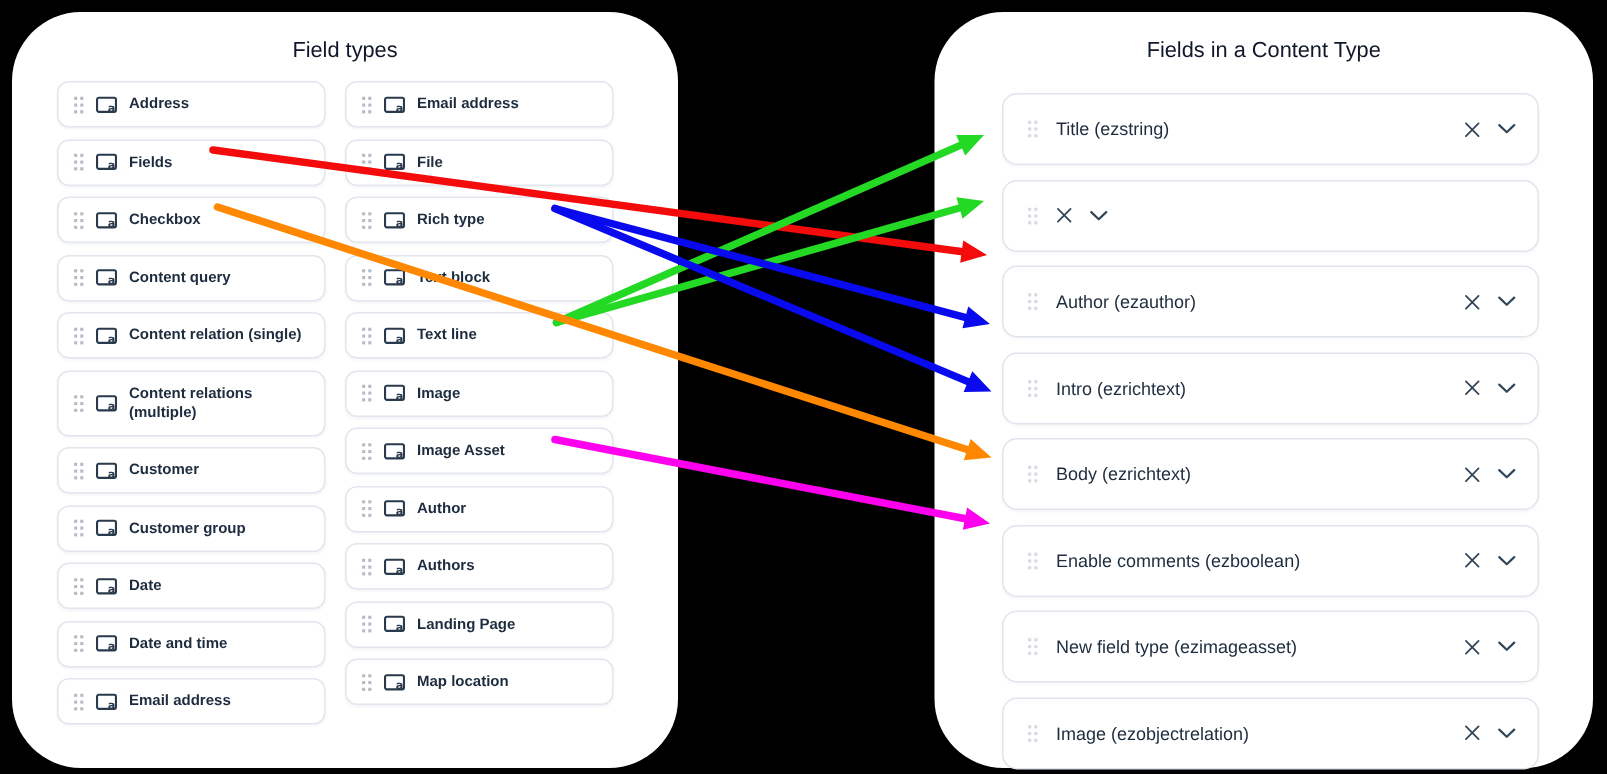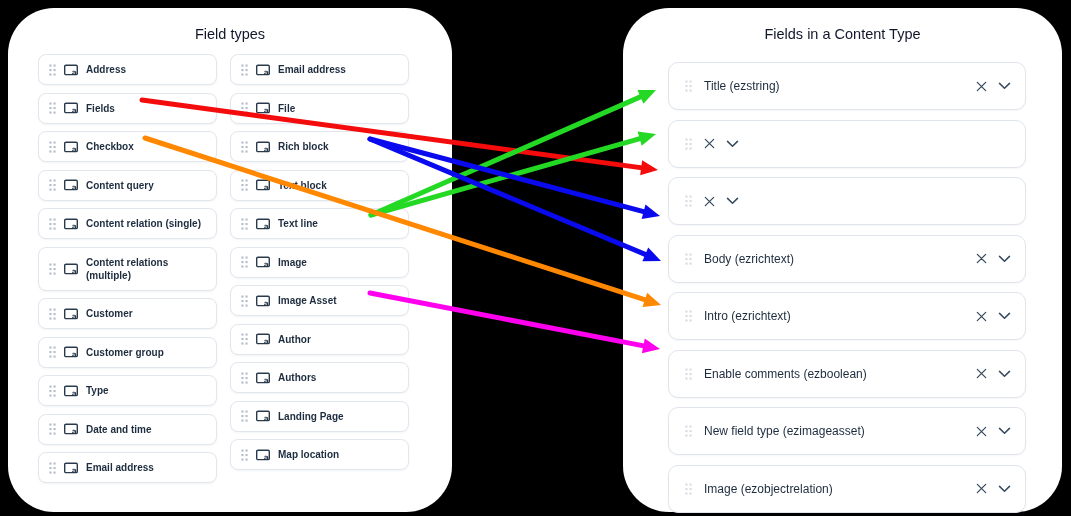--- a/index.html
+++ b/index.html
@@ -223,21 +223,21 @@
                   <rect x="4.5" y="9.5" width="2.1" height="2.1"></rect>
                 </g>
               </svg>
             </span>
             <span class="icn ficon">
               <svg width="14" height="12" viewBox="0 0 14 12" fill="none">
                 <rect x="0.7" y="1.2" width="12.6" height="9.4" rx="1.2" stroke="currentColor" stroke-width="1.4"></rect>
                 <text x="10.3" y="10.6" font-size="7.5" font-weight="bold" fill="currentColor" text-anchor="middle" font-family="DejaVu Sans, sans-serif">a</text>
               </svg>
             </span>
-            <span class="label">Type</span>
+            <span class="label">Date</span>
           </div>
           <div class="tcard">
             <span class="icn handle-l">
               <svg width="7" height="12" viewBox="0 0 7 12">
                 <g fill="currentColor">
                   <rect x="0.4" y="0.5" width="2.1" height="2.1"></rect>
                   <rect x="4.5" y="0.5" width="2.1" height="2.1"></rect>
                   <rect x="0.4" y="5" width="2.1" height="2.1"></rect>
                   <rect x="4.5" y="5" width="2.1" height="2.1"></rect>
                   <rect x="0.4" y="9.5" width="2.1" height="2.1"></rect>
@@ -330,21 +330,21 @@
                   <rect x="4.5" y="9.5" width="2.1" height="2.1"></rect>
                 </g>
               </svg>
             </span>
             <span class="icn ficon">
               <svg width="14" height="12" viewBox="0 0 14 12" fill="none">
                 <rect x="0.7" y="1.2" width="12.6" height="9.4" rx="1.2" stroke="currentColor" stroke-width="1.4"></rect>
                 <text x="10.3" y="10.6" font-size="7.5" font-weight="bold" fill="currentColor" text-anchor="middle" font-family="DejaVu Sans, sans-serif">a</text>
               </svg>
             </span>
-            <span class="label">Rich block</span>
+            <span class="label">Rich type</span>
           </div>
           <div class="tcard">
             <span class="icn handle-l">
               <svg width="7" height="12" viewBox="0 0 7 12">
                 <g fill="currentColor">
                   <rect x="0.4" y="0.5" width="2.1" height="2.1"></rect>
                   <rect x="4.5" y="0.5" width="2.1" height="2.1"></rect>
                   <rect x="0.4" y="5" width="2.1" height="2.1"></rect>
                   <rect x="4.5" y="5" width="2.1" height="2.1"></rect>
                   <rect x="0.4" y="9.5" width="2.1" height="2.1"></rect>
@@ -573,20 +573,48 @@
               <g fill="currentColor">
                 <rect x="0.4" y="0.5" width="2.1" height="2.1"></rect>
                 <rect x="4.5" y="0.5" width="2.1" height="2.1"></rect>
                 <rect x="0.4" y="5" width="2.1" height="2.1"></rect>
                 <rect x="4.5" y="5" width="2.1" height="2.1"></rect>
                 <rect x="0.4" y="9.5" width="2.1" height="2.1"></rect>
                 <rect x="4.5" y="9.5" width="2.1" height="2.1"></rect>
               </g>
             </svg>
           </span>
+          <span class="label">Author (ezauthor)</span>
+          <span class="actions">
+            <span class="icn ">
+              <svg width="11" height="11" viewBox="0 0 11 11">
+                <path d="M1.3 1.3 L9.7 9.7 M9.7 1.3 L1.3 9.7" stroke="currentColor" stroke-width="1.2" stroke-linecap="round"></path>
+              </svg>
+            </span>
+            <span class="icn ">
+              <svg width="13" height="8" viewBox="0 0 13 8">
+                <path d="M1.5 1.4 L6.5 6.2 L11.5 1.4" fill="none" stroke="currentColor" stroke-width="1.5" stroke-linecap="round" stroke-linejoin="round"></path>
+              </svg>
+            </span>
+          </span>
+        </div>
+        <div class="fcard">
+          <span class="icn handle-r">
+            <svg width="7" height="12" viewBox="0 0 7 12">
+              <g fill="currentColor">
+                <rect x="0.4" y="0.5" width="2.1" height="2.1"></rect>
+                <rect x="4.5" y="0.5" width="2.1" height="2.1"></rect>
+                <rect x="0.4" y="5" width="2.1" height="2.1"></rect>
+                <rect x="4.5" y="5" width="2.1" height="2.1"></rect>
+                <rect x="0.4" y="9.5" width="2.1" height="2.1"></rect>
+                <rect x="4.5" y="9.5" width="2.1" height="2.1"></rect>
+              </g>
+            </svg>
+          </span>
+          <span class="label">Intro (ezrichtext)</span>
           <span class="actions">
             <span class="icn ">
               <svg width="11" height="11" viewBox="0 0 11 11">
                 <path d="M1.3 1.3 L9.7 9.7 M9.7 1.3 L1.3 9.7" stroke="currentColor" stroke-width="1.2" stroke-linecap="round"></path>
               </svg>
             </span>
             <span class="icn ">
               <svg width="13" height="8" viewBox="0 0 13 8">
                 <path d="M1.5 1.4 L6.5 6.2 L11.5 1.4" fill="none" stroke="currentColor" stroke-width="1.5" stroke-linecap="round" stroke-linejoin="round"></path>
               </svg>
@@ -600,47 +628,20 @@
                 <rect x="0.4" y="0.5" width="2.1" height="2.1"></rect>
                 <rect x="4.5" y="0.5" width="2.1" height="2.1"></rect>
                 <rect x="0.4" y="5" width="2.1" height="2.1"></rect>
                 <rect x="4.5" y="5" width="2.1" height="2.1"></rect>
                 <rect x="0.4" y="9.5" width="2.1" height="2.1"></rect>
                 <rect x="4.5" y="9.5" width="2.1" height="2.1"></rect>
               </g>
             </svg>
           </span>
           <span class="label">Body (ezrichtext)</span>
-          <span class="actions">
-            <span class="icn ">
-              <svg width="11" height="11" viewBox="0 0 11 11">
-                <path d="M1.3 1.3 L9.7 9.7 M9.7 1.3 L1.3 9.7" stroke="currentColor" stroke-width="1.2" stroke-linecap="round"></path>
-              </svg>
-            </span>
-            <span class="icn ">
-              <svg width="13" height="8" viewBox="0 0 13 8">
-                <path d="M1.5 1.4 L6.5 6.2 L11.5 1.4" fill="none" stroke="currentColor" stroke-width="1.5" stroke-linecap="round" stroke-linejoin="round"></path>
-              </svg>
-            </span>
-          </span>
-        </div>
-        <div class="fcard">
-          <span class="icn handle-r">
-            <svg width="7" height="12" viewBox="0 0 7 12">
-              <g fill="currentColor">
-                <rect x="0.4" y="0.5" width="2.1" height="2.1"></rect>
-                <rect x="4.5" y="0.5" width="2.1" height="2.1"></rect>
-                <rect x="0.4" y="5" width="2.1" height="2.1"></rect>
-                <rect x="4.5" y="5" width="2.1" height="2.1"></rect>
-                <rect x="0.4" y="9.5" width="2.1" height="2.1"></rect>
-                <rect x="4.5" y="9.5" width="2.1" height="2.1"></rect>
-              </g>
-            </svg>
-          </span>
-          <span class="label">Intro (ezrichtext)</span>
           <span class="actions">
             <span class="icn ">
               <svg width="11" height="11" viewBox="0 0 11 11">
                 <path d="M1.3 1.3 L9.7 9.7 M9.7 1.3 L1.3 9.7" stroke="currentColor" stroke-width="1.2" stroke-linecap="round"></path>
               </svg>
             </span>
             <span class="icn ">
               <svg width="13" height="8" viewBox="0 0 13 8">
                 <path d="M1.5 1.4 L6.5 6.2 L11.5 1.4" fill="none" stroke="currentColor" stroke-width="1.5" stroke-linecap="round" stroke-linejoin="round"></path>
               </svg>

